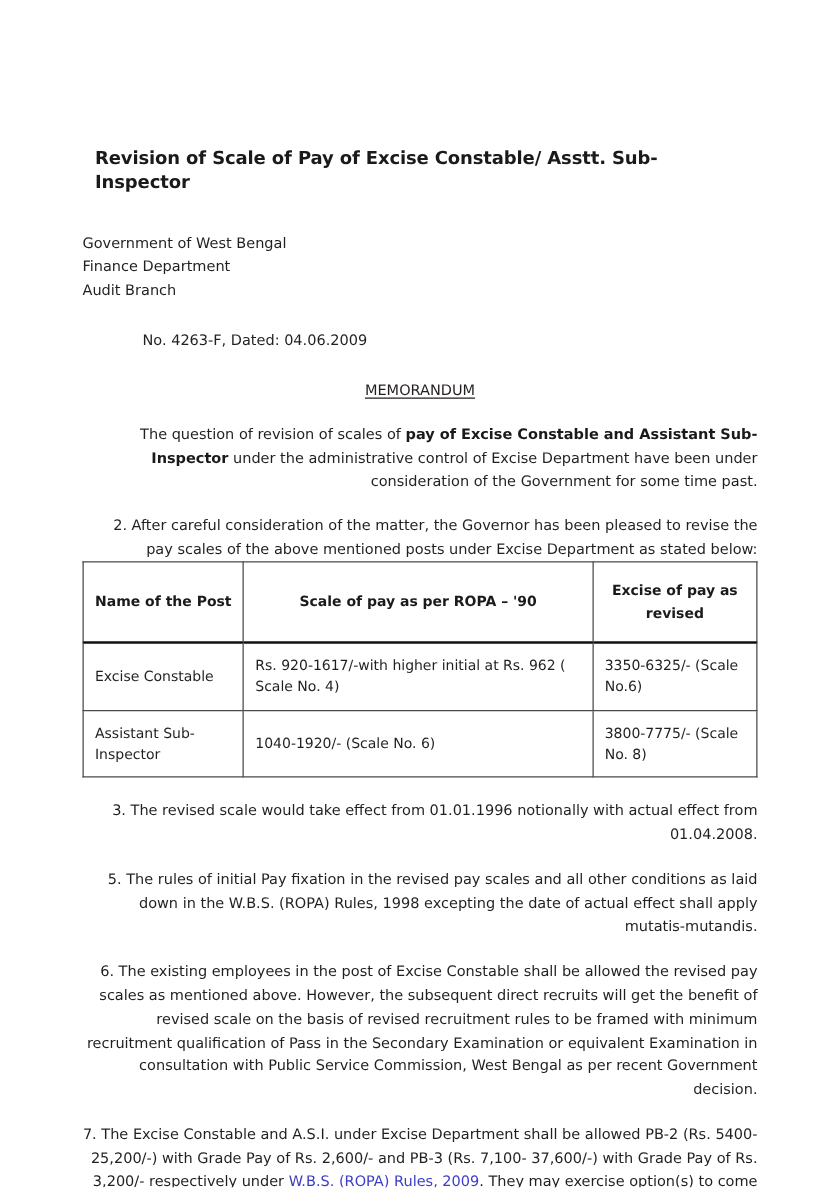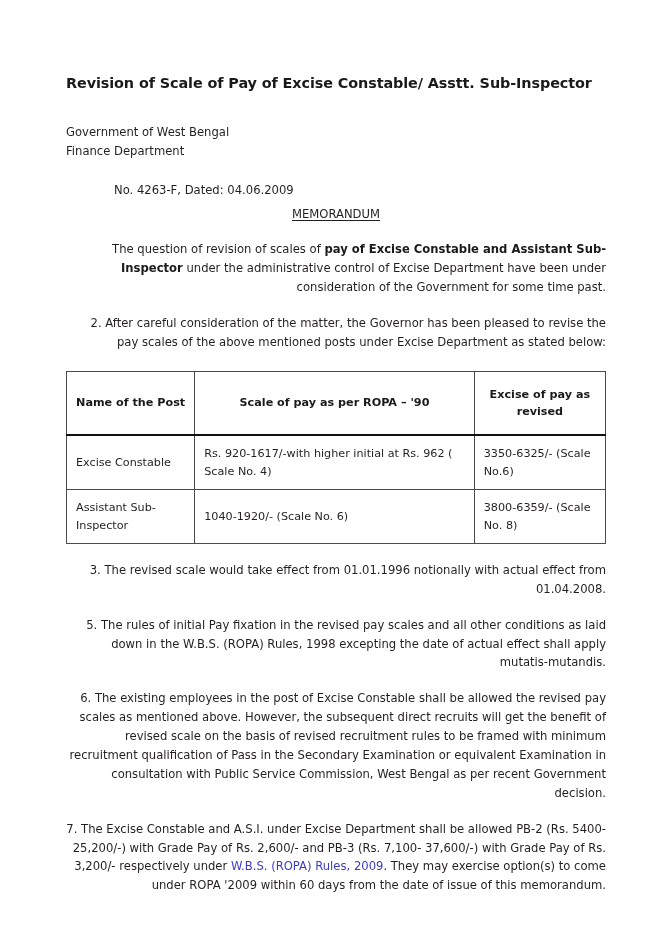--- a/index.html
+++ b/index.html
@@ -21,42 +21,42 @@
     background: #ffffff;
     box-sizing: border-box;
     padding: 0 66px;
     overflow: hidden;
   }
   .doc-title {
     font-size: 14.4px;
     font-weight: bold;
     color: #1a1a1a;
     letter-spacing: -0.1px;
-    margin: 0;
-    padding-top: 74px;
+    margin: 10px;
+    padding-top: 108px;
     line-height: 1.3;
   }
   .org-block {
     margin-top: 30px;
     font-size: 11.6px;
     line-height: 1.62;
     color: #231f20;
   }
   .org-block div {
     padding: 0;
   }
   .ref-line {
     margin-top: 23px;
     font-size: 11.6px;
     color: #231f20;
     margin-left: 48px;
   }
   .memo-heading-wrap {
     text-align: center;
-    margin-top: 6px;
+    margin-top: 22px;
   }
   .memo-heading {
     font-size: 11.6px;
     text-decoration: underline;
     text-underline-offset: 2px;
     color: #231f20;
     display: inline-block;
   }
   p.para {
     font-size: 11.6px;
@@ -73,21 +73,20 @@
     font-weight: bold;
     color: #1a1a1a;
   }
   a.inline-link {
     color: #3c3cc8;
     text-decoration: none;
   }
   table.pay-table {
     width: 100%;
     border-collapse: collapse;
-    margin-top: 19px;
     margin-bottom: 2px;
     table-layout: fixed;
   }
   table.pay-table th,
   table.pay-table td {
     border: 1px solid #4a4a4a;
     font-size: 11.2px;
     line-height: 1.55;
     color: #231f20;
     vertical-align: middle;
@@ -112,20 +111,21 @@
 </head>
 <body>
 
 <div class="page">
 
   <h1 class="doc-title">Revision of Scale of Pay of Excise Constable/ Asstt. Sub-Inspector</h1>
 
   <div class="org-block">
     <div>Government of West Bengal</div>
     <div>Finance Department</div>
+    <div>Audit Branch</div>
   </div>
 
   <div class="ref-line">No. 4263-F, Dated: 04.06.2009</div>
 
   <div class="memo-heading-wrap">
     <span class="memo-heading">MEMORANDUM</span>
   </div>
 
   <p class="para first-para"><span>The question of revision of scales of </span><span class="b">pay of Excise Constable and Assistant Sub-Inspector</span><span> under the administrative control of Excise Department have been under consideration of the Government for some time past.</span></p>
 
@@ -146,21 +146,21 @@
     </thead>
     <tbody>
       <tr class="row-tall">
         <td>Excise Constable</td>
         <td>Rs. 920-1617/-with higher initial at Rs. 962 ( Scale No. 4)</td>
         <td>3350-6325/- (Scale No.6)</td>
       </tr>
       <tr class="row-tall">
         <td>Assistant Sub-Inspector</td>
         <td>1040-1920/- (Scale No. 6)</td>
-        <td>3800-6359/- (Scale No. 8)</td>
+        <td>3800-7775/- (Scale No. 8)</td>
       </tr>
     </tbody>
   </table>
 
   <p class="para">3. The revised scale would take effect from 01.01.1996 notionally with actual effect from 01.04.2008.</p>
 
 
   <p class="para">5. The rules of initial Pay fixation in the revised pay scales and all other conditions as laid down in the W.B.S. (ROPA) Rules, 1998 excepting the date of actual effect shall apply mutatis-mutandis.</p>
 
   <p class="para">6. The existing employees in the post of Excise Constable shall be allowed the revised pay scales as mentioned above. However, the subsequent direct recruits will get the benefit of revised scale on the basis of revised recruitment rules to be framed with minimum recruitment qualification of Pass in the Secondary Examination or equivalent Examination in consultation with Public Service Commission, West Bengal as per recent Government decision.</p>

